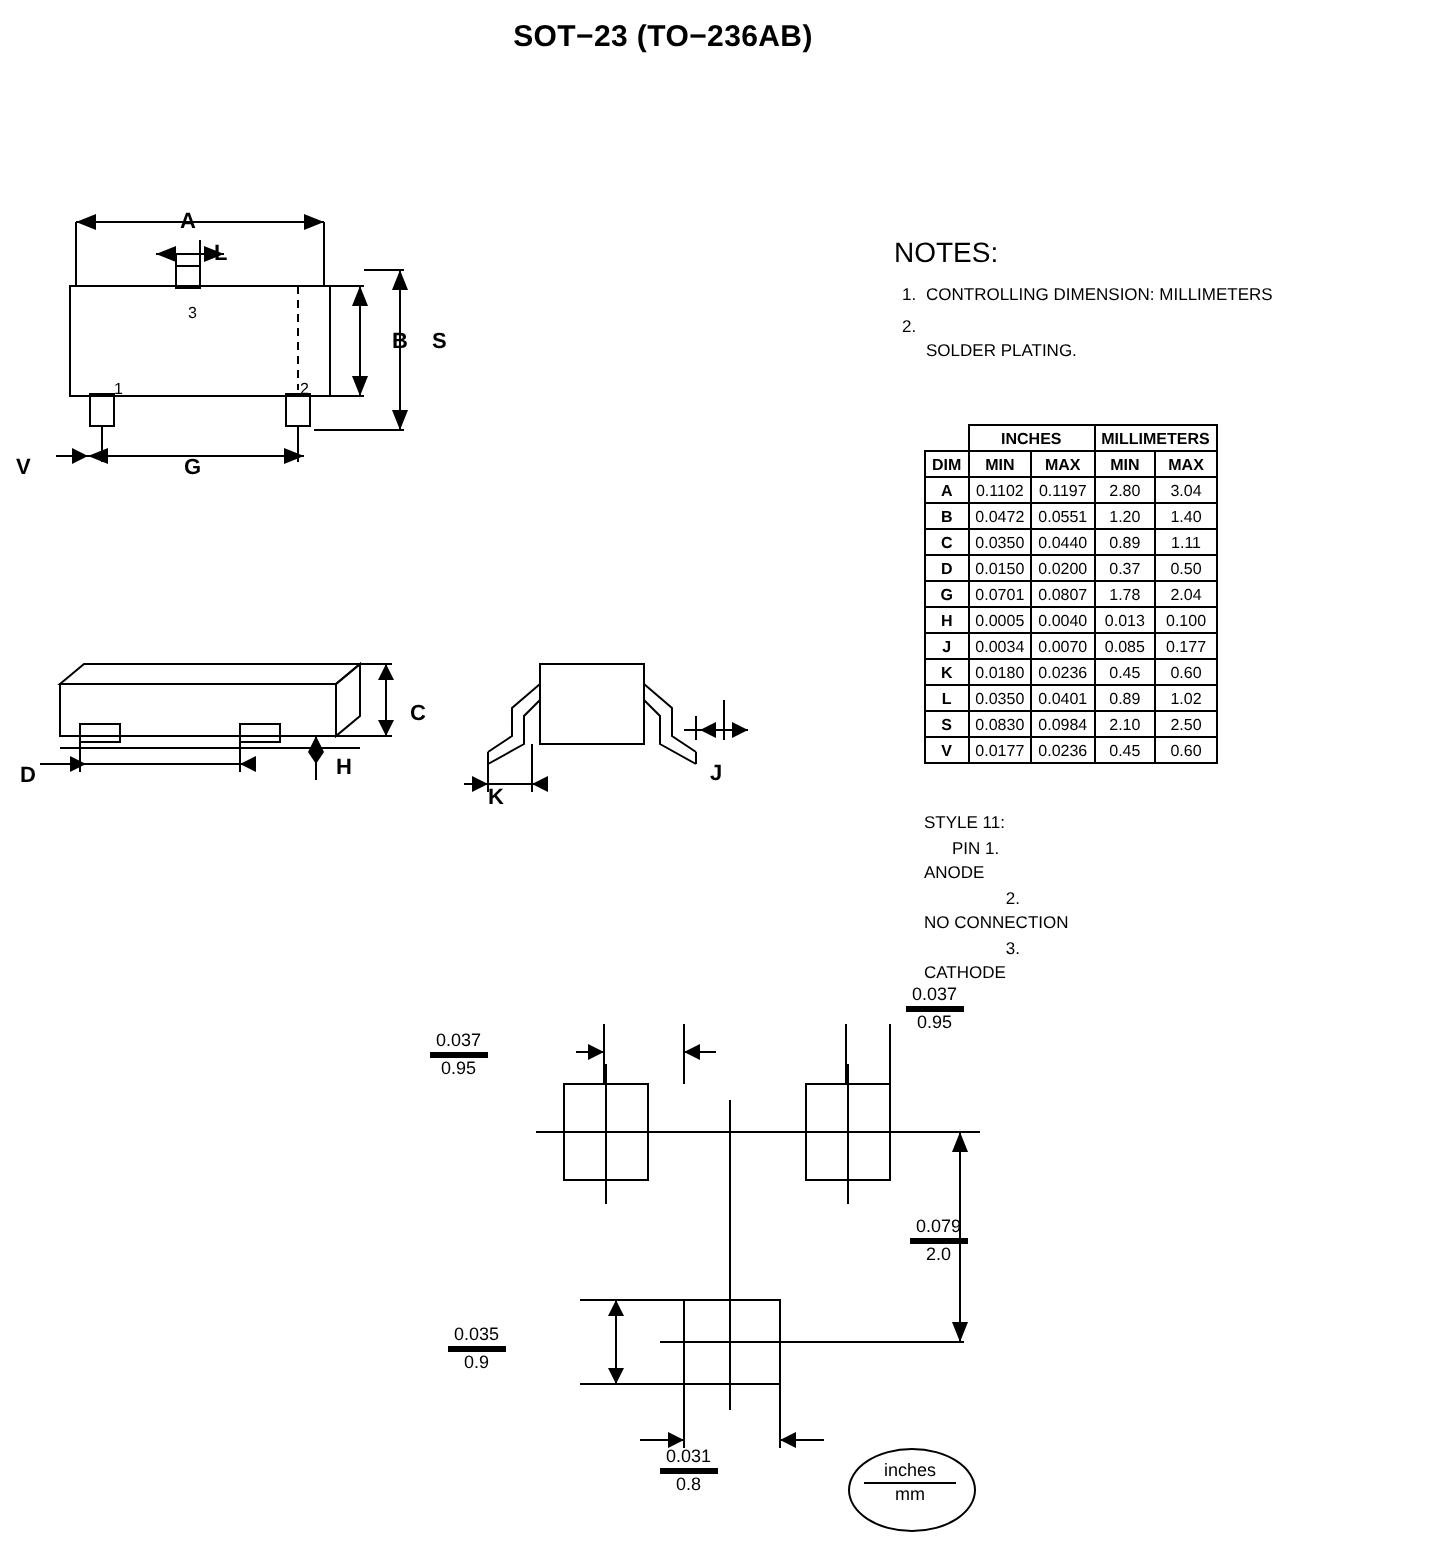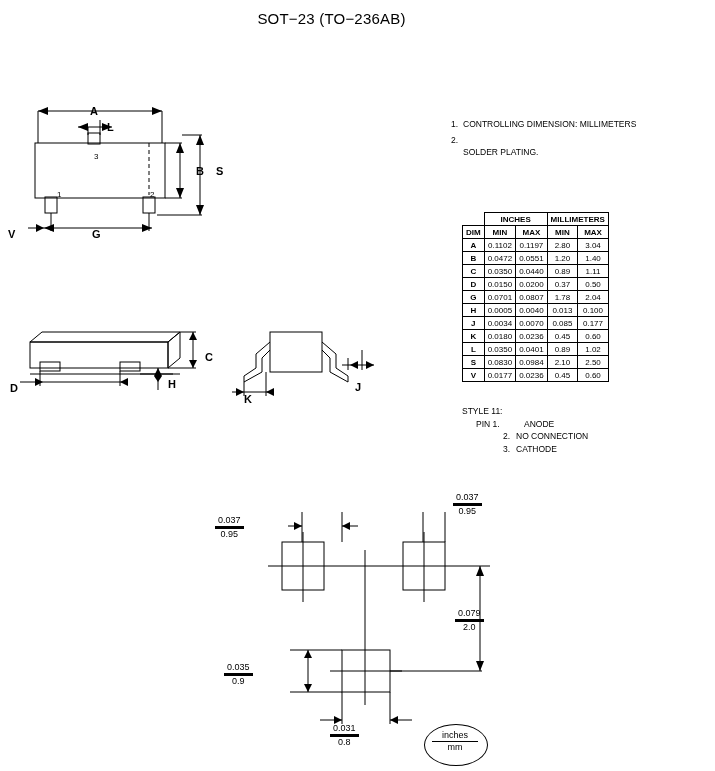--- a/index.html
+++ b/index.html
@@ -7,42 +7,42 @@
     width:715px;height:771px;
     background:#ffffff;
     font-family:"Liberation Sans", sans-serif;
     color:#000;
     position:relative;
     overflow:hidden;
   }
   .abs{position:absolute;}
   #title{
     top:10px;left:0;width:663px;text-align:center;
-    font-size:15px;font-weight:normal;letter-spacing:.2px;
+    font-size:15px;font-weight:bold;letter-spacing:.2px;
   }
   .lblb{position:absolute;font-size:11px;font-weight:bold;}
   .tiny{position:absolute;font-size:8px;}
   svg{position:absolute;overflow:visible;}
   
   #notes{top:118px;left:447px;width:265px;}
   #notes .nh{font-size:14px;margin-bottom:7px;}
   #notes .ni{font-size:8.5px;line-height:12px;margin-left:4px;display:flex;}
   #notes .ni .num{width:12px;flex:none;}
   #notes .cont{margin-left:16px;font-size:8.5px;line-height:12px;}
   
   #dimtable{top:212px;left:462px;border-collapse:collapse;font-size:8px;}
   #dimtable td,#dimtable th{
     border:1px solid #000;text-align:center;padding:0 3px;height:12px;
     font-weight:normal;
   }
   #dimtable th{font-weight:bold;font-size:8px;}
   #dimtable td.dimcol{font-weight:bold;}
   
   #style11{top:405px;left:462px;font-size:8.5px;line-height:12.5px;}
-  #style11 .r{display:flex;}
+  #style11 .r{display:flex;flex-direction:column;}
   #style11 .k{width:48px;flex:none;}
   #style11 .k2{width:48px;flex:none;text-align:right;padding-right:6px;}
   
   .frac{position:absolute;text-align:center;font-size:9px;line-height:11px;}
   .frac .top{border-bottom:3px solid #000000;padding:0 3px;}
   .frac .bot{padding:0 3px;}
   .unitbox{position:absolute;text-align:center;font-size:9px;line-height:11px;}
   .unitbox .top{border-bottom:1px solid #000;padding:0 4px;}
 </style>
 </head>
@@ -167,20 +167,21 @@
     <path d="M152,55 L144,51 L144,59 Z" fill="#000"></path>
     <line x1="126" y1="48" x2="126" y2="60" stroke="#000" stroke-width="1"></line>
     <line x1="140" y1="40" x2="140" y2="60" stroke="#000" stroke-width="1"></line>
   </svg>
 
   <div class="lblb" style="left:244px;top:393px;">K</div>
   <div class="lblb" style="left:355px;top:381px;">J</div>
 </div>
 
 <div class="abs" id="notes">
+  <div class="nh">NOTES:</div>
   <div class="ni">
     <span class="num">1.</span>
     <span>CONTROLLING DIMENSION: MILLIMETERS</span>
   </div>
   <div class="ni" style="margin-top:4px;">
     <span class="num">2.</span>
   </div>
   <div class="cont">SOLDER PLATING.</div>
 </div>
 

